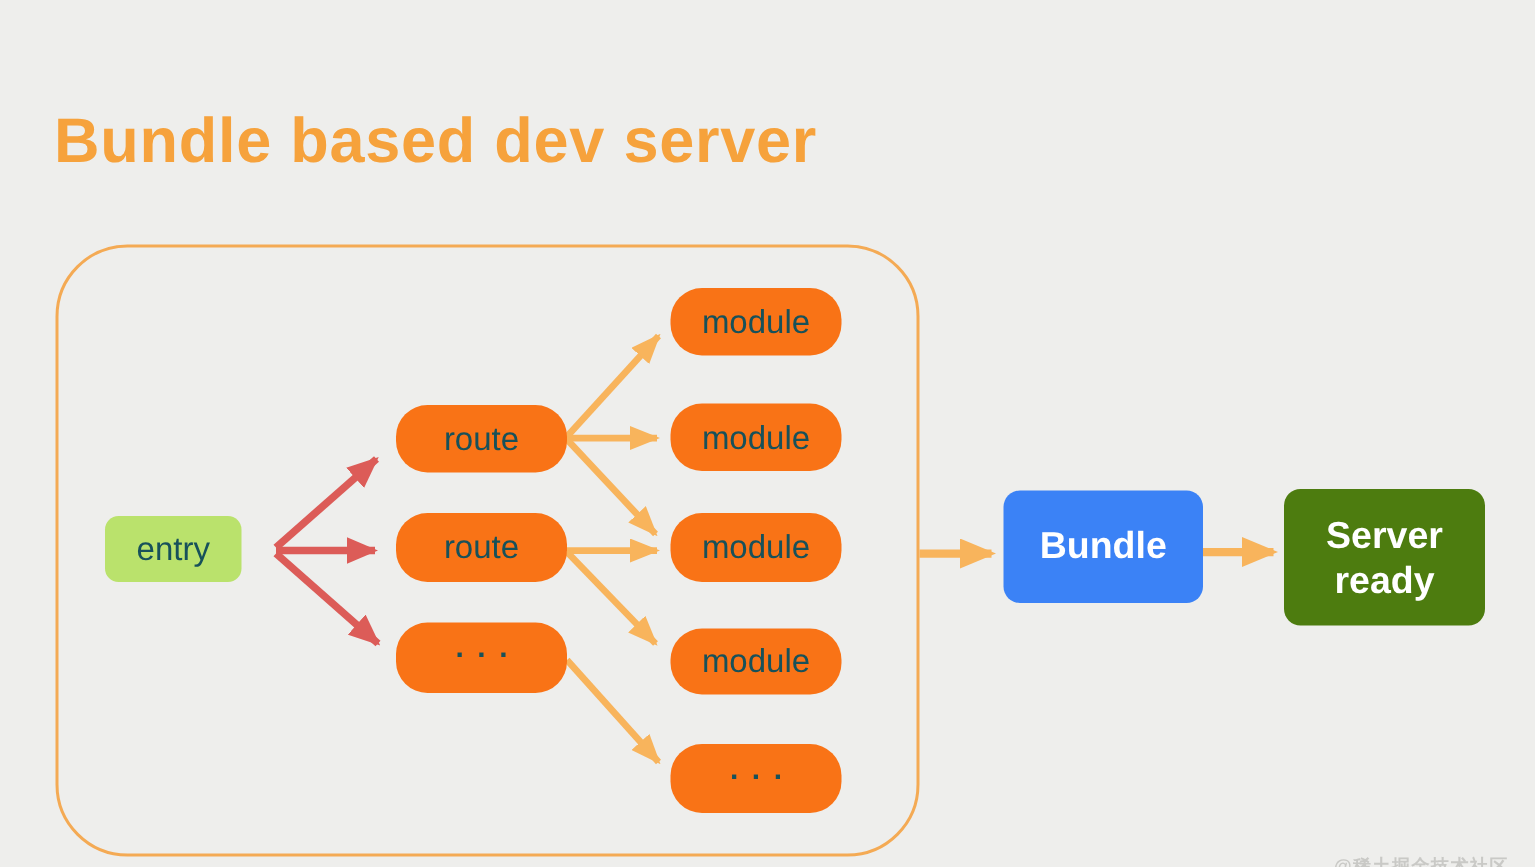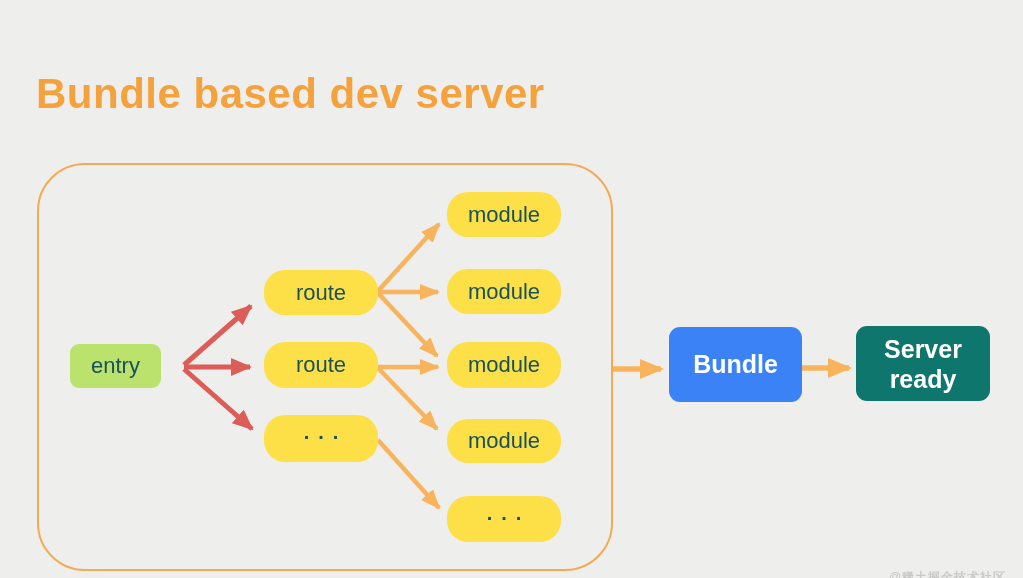--- a/index.html
+++ b/index.html
@@ -48,36 +48,36 @@
     position: absolute;
     display: flex;
     align-items: center;
     justify-content: center;
     border-radius: 9px;
     font-size: 22px;
     font-weight: 500;
     color: #17515a;
     text-align: center;
   }
-  .node--green   { background: #fde047; border-radius: 21px; }
+  .node--green   { background: #f97316; border-radius: 21px; }
   .node--entry   { background: #bae26c; left: 70px;  top: 314px; width: 91px; height: 44px; }
   .node--route1  { left: 264px; top: 240px; width: 114px; height: 45px; }
   .node--route2  { left: 264px; top: 312px; width: 114px; height: 46px; }
   .node--route3  { left: 264px; top: 385px; width: 114px; height: 47px; }
   .node--module1 { left: 447px; top: 162px; width: 114px; height: 45px; }
   .node--module2 { left: 447px; top: 239px; width: 114px; height: 45px; }
   .node--module3 { left: 447px; top: 312px; width: 114px; height: 46px; }
   .node--module4 { left: 447px; top: 389px; width: 114px; height: 44px; }
   .node--module5 { left: 447px; top: 466px; width: 114px; height: 46px; }
   .node--bundle {
     background: #3b82f6; left: 669px; top: 297px; width: 133px; height: 75px;
     border-radius: 11px; font-size: 25px; font-weight: 700; color: #ffffff;
   }
   .node--server {
-    background: #0f766e; left: 856px; top: 296px; width: 134px; height: 75px;
+    background: #4d7c0f; left: 856px; top: 296px; width: 134px; height: 91px;
     border-radius: 11px; font-size: 25px; font-weight: 700; color: #ffffff;
     line-height: 1.2; padding: 0 14px;
   }
   .dots {
     font-weight: 700;
     font-size: 20px;
     letter-spacing: 9px;
     transform: translateY(-6px);
     text-indent: 9px;
   }

